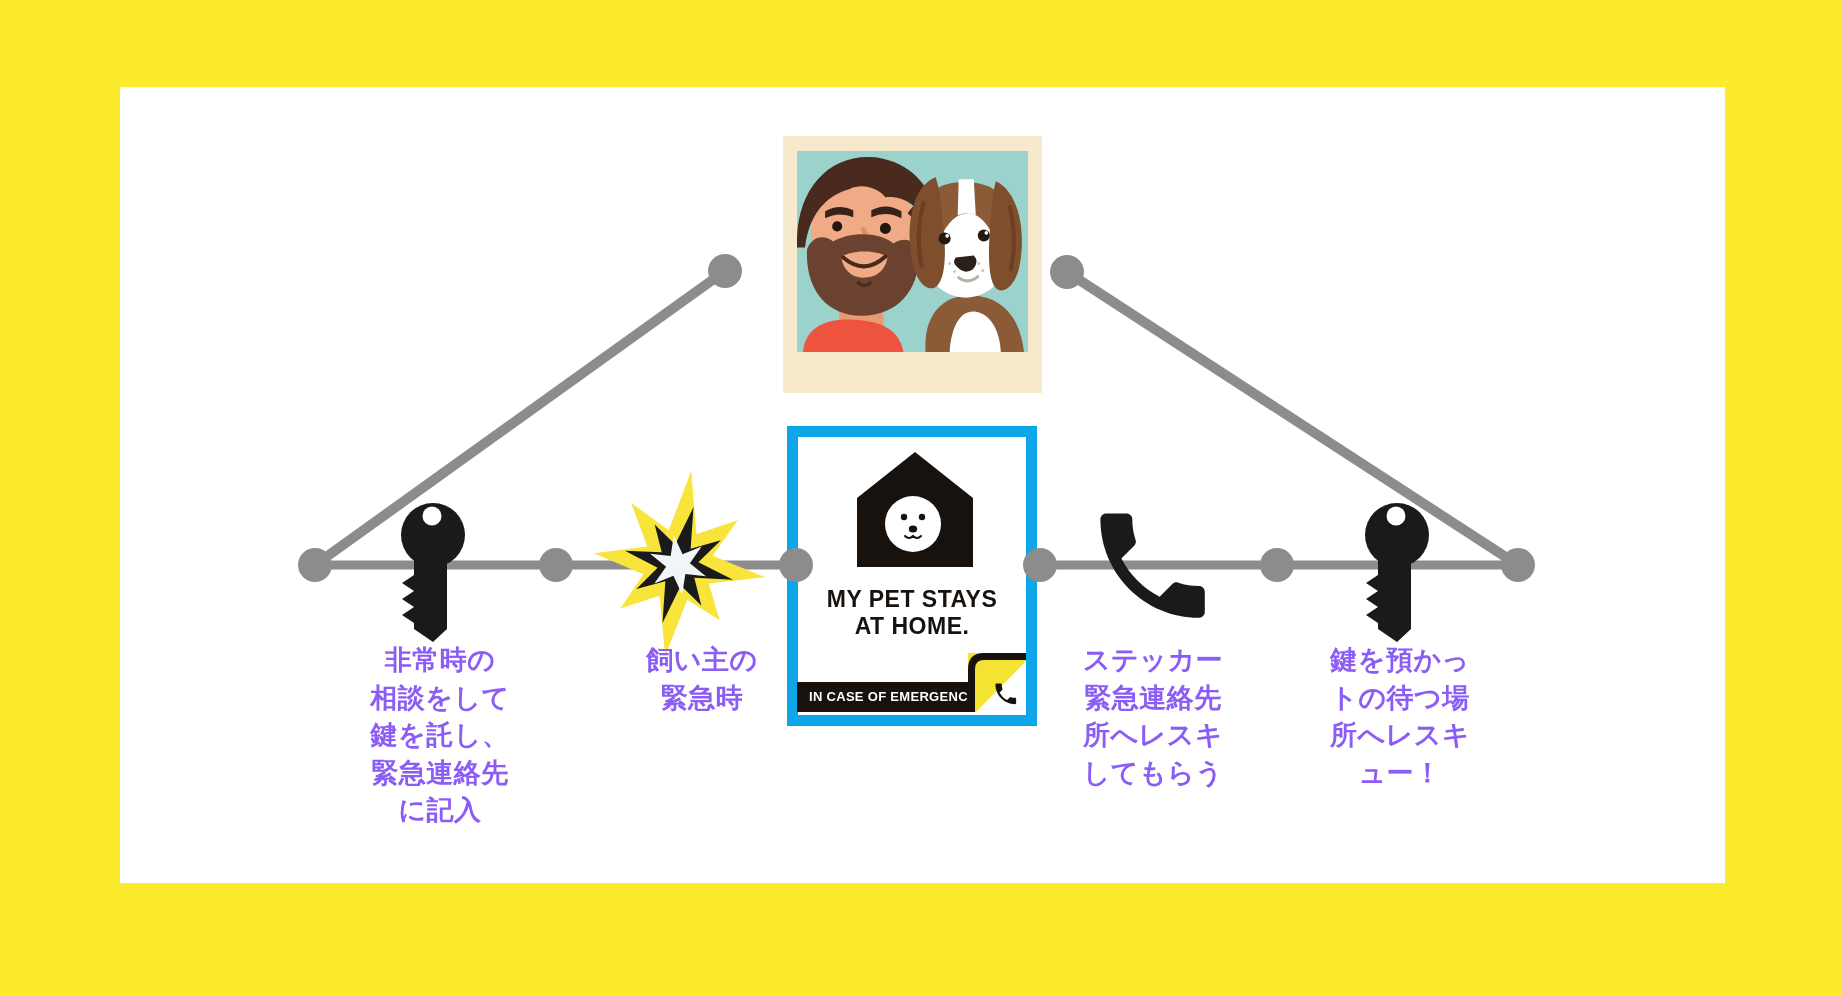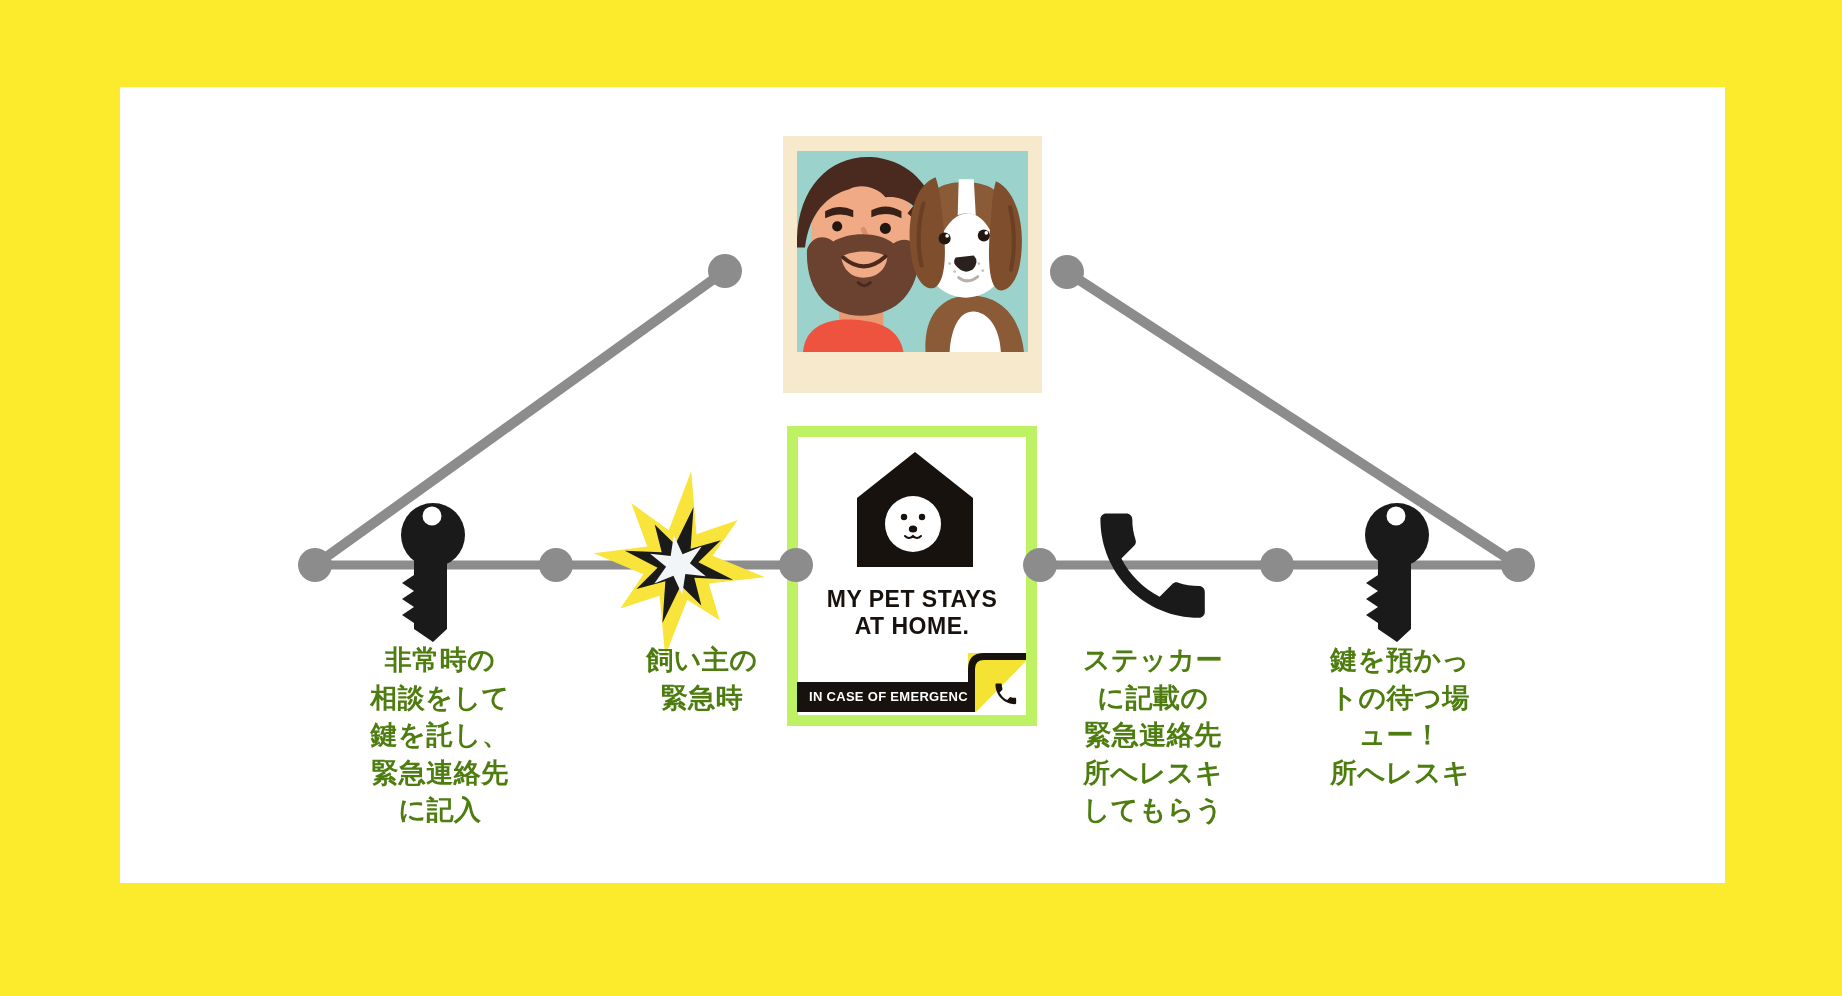--- a/index.html
+++ b/index.html
@@ -18,21 +18,21 @@
     position:absolute;left:663px;top:49px;width:259px;height:257px;
     background:#F6E9CC;
   }
   .photo-inner{
     position:absolute;left:14px;top:15px;width:231px;height:201px;
     overflow:hidden;background:#9BD2CC;
   }
   
   .sticker{
     position:absolute;left:667px;top:339px;width:250px;height:300px;
-    background:#bef264;
+    background:#0ea5e9;
   }
   .sticker-inner{
     position:absolute;left:11px;top:11px;width:228px;height:278px;
     background:#ffffff;
   }
   .house-svg{position:absolute;left:70px;top:26px;width:116px;height:115px;}
   .sticker-title{
     position:absolute;left:0;top:160px;width:250px;text-align:center;
     font-family:"Liberation Sans","DejaVu Sans",sans-serif;
     font-weight:bold;font-size:23px;line-height:27px;color:#17120E;
@@ -44,21 +44,21 @@
     background:#17120E;color:#ffffff;
     font-family:"Liberation Sans","DejaVu Sans",sans-serif;
     font-weight:bold;font-size:13px;line-height:30px;
     padding-left:12px;box-sizing:border-box;letter-spacing:0.3px;
     white-space:nowrap;
   }
   .fold{position:absolute;left:181px;top:227px;width:58px;height:59px;}
   
   .step-label{
     position:absolute;top:554px;width:240px;text-align:center;
-    font-size:27px;font-weight:bold;line-height:37.5px;color:#4d7c0f;
+    font-size:27px;font-weight:bold;line-height:37.5px;color:#8b5cf6;
     letter-spacing:0.5px;
   }
   .step-label span{display:block;}
   #label-1{left:200px;}
   #label-2{left:462px;}
   #label-4{left:913px;}
   #label-5{left:1160px;}
 </style>
 </head>
 <body>
@@ -184,25 +184,24 @@
     <span>鍵を託し、</span>
     <span>緊急連絡先</span>
     <span>に記入</span>
   </div>
   <div class="step-label" id="label-2">
     <span>飼い主の</span>
     <span>緊急時</span>
   </div>
   <div class="step-label" id="label-4">
     <span>ステッカー</span>
-    <span>に記載の</span>
     <span>緊急連絡先</span>
     <span>所へレスキ</span>
     <span>してもらう</span>
   </div>
   <div class="step-label" id="label-5">
     <span>鍵を預かっ</span>
     <span>トの待つ場</span>
+    <span>所へレスキ</span>
     <span>ュー！</span>
-    <span>所へレスキ</span>
   </div>
 
 </div>
 
 </body></html>

